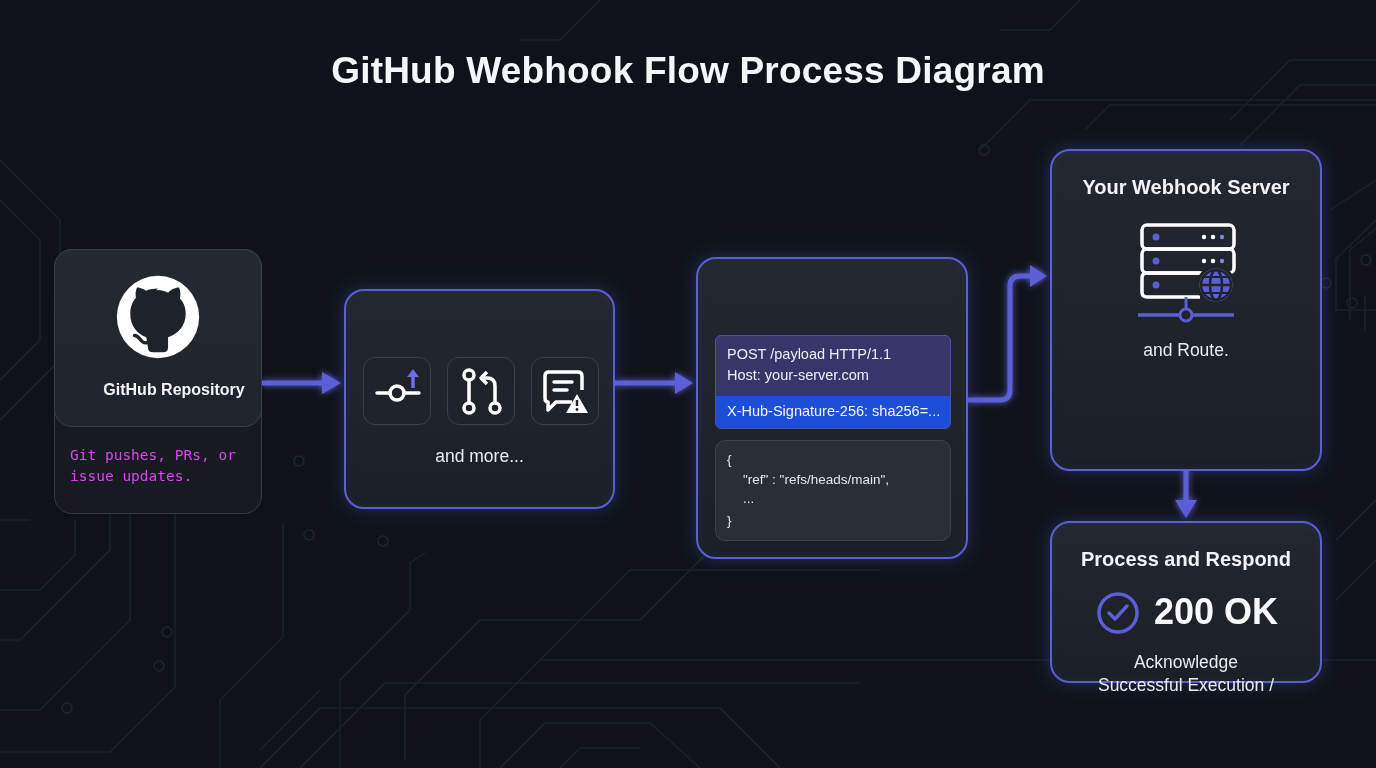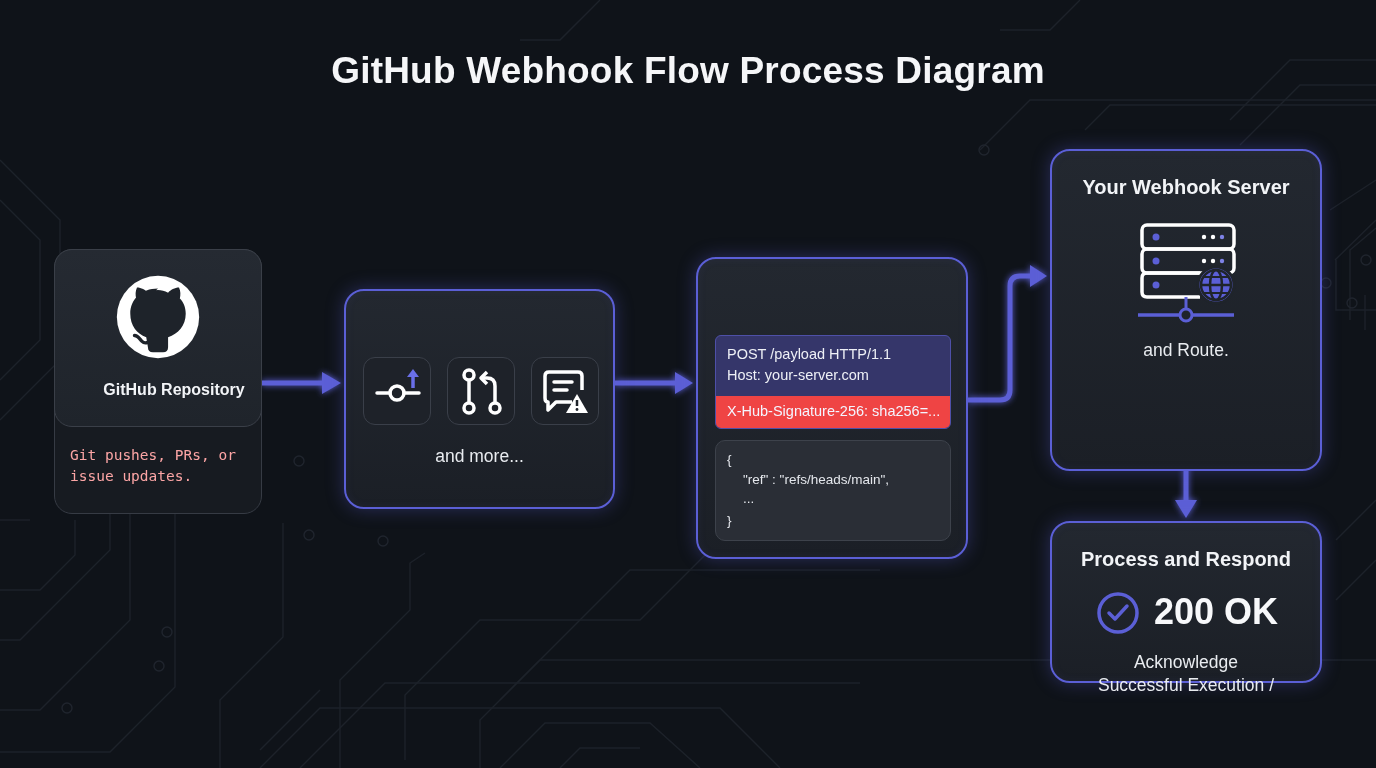--- a/index.html
+++ b/index.html
@@ -33,21 +33,21 @@
     .repo-inner {
       position: absolute; left: 54px; top: 249px; width: 208px; height: 178px;
       border: 1.5px solid #3a3f48; border-radius: 18px; box-sizing: border-box;
       background: linear-gradient(180deg, #252a32 0%, #1f242b 100%);
     }
     .repo-logo { position: absolute; left: 116px; top: 275px; width: 84px; height: 84px; }
     .repo-title { position: absolute; left: 54px; width: 208px; top: 381px; font-size: 16px; text-align: center; font-weight: bold; padding-left: 16px; }
     .repo-desc {
       position: absolute; left: 70px; top: 445px; width: 185px;
       font-family: "DejaVu Sans Mono", "Liberation Mono", monospace;
-      font-size: 14.5px; line-height: 21px; color: #fca5a5;
+      font-size: 14.5px; line-height: 21px; color: #d946ef;
     }
 
     
     .events { left: 344px; top: 289px; width: 271px; height: 220px; }
     .events .card-title { position: absolute; top: 25px; left: 0; width: 100%; font-size: 20px; }
     .icon-box {
       position: absolute; top: 66px; width: 68px; height: 68px; box-sizing: border-box;
       border: 1.5px solid #3a3f49; border-radius: 12px; background: #1e2229;
     }
     .icon-box svg { position: absolute; left: 0; top: 0; width: 68px; height: 68px; }
@@ -56,21 +56,21 @@
     
     .http { left: 696px; top: 257px; width: 272px; height: 302px; }
     .http .card-title { position: absolute; top: 25px; left: 0; width: 100%; font-size: 20px; }
     .req-box {
       position: absolute; left: 17px; top: 76px; width: 236px; height: 94px; box-sizing: border-box;
       border-radius: 6px; background: #35366a; border: 1.5px solid #4e50a8; overflow: hidden;
     }
     .req-line { position: absolute; left: 11px; font-size: 14.5px; color: #eef0f6; }
     .req-sig {
       position: absolute; left: 0; top: 60px; width: 100%; height: 34px;
-      background: #ef4444; color: #f4f5ff; font-size: 14.5px; line-height: 31px; padding-left: 11px; box-sizing: border-box;
+      background: #1d4ed8; color: #f4f5ff; font-size: 14.5px; line-height: 31px; padding-left: 11px; box-sizing: border-box;
       white-space: nowrap;
     }
     .json-box {
       position: absolute; left: 17px; top: 181px; width: 236px; height: 101px; box-sizing: border-box;
       border-radius: 10px; background: #2a2e36; border: 1.5px solid #3d424b;
     }
     .json-line { position: absolute; font-size: 13.5px; color: #e4e7ec; white-space: pre; }
 
     
     .server { left: 1050px; top: 149px; width: 272px; height: 322px; }

